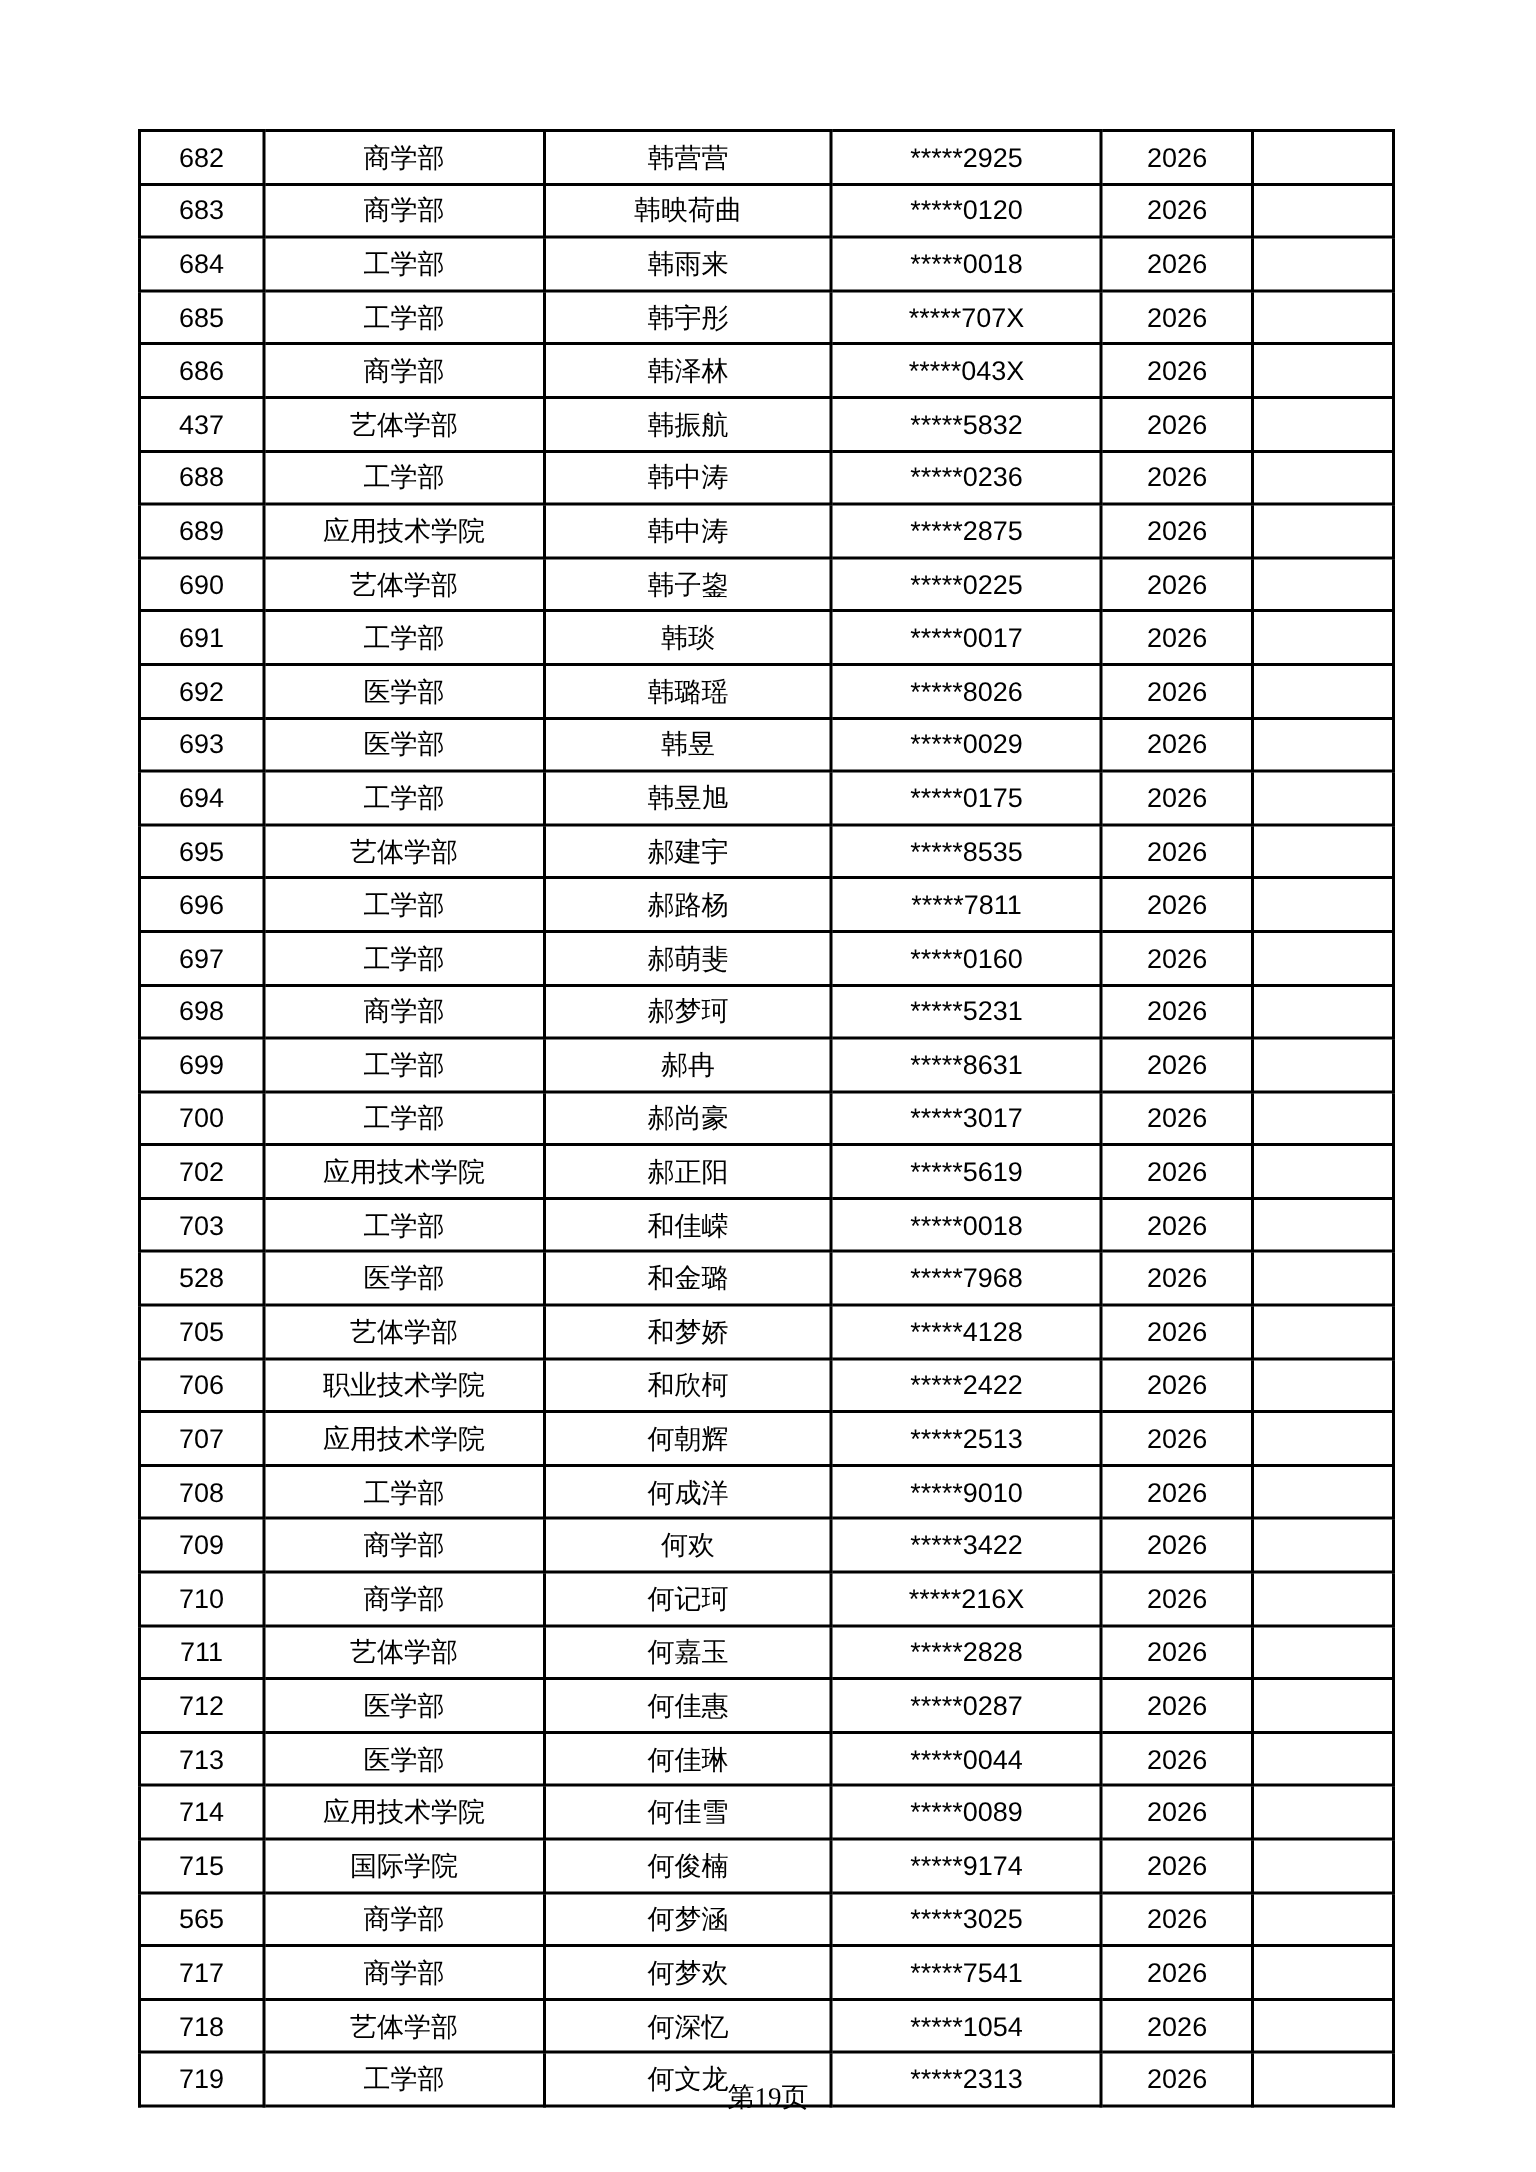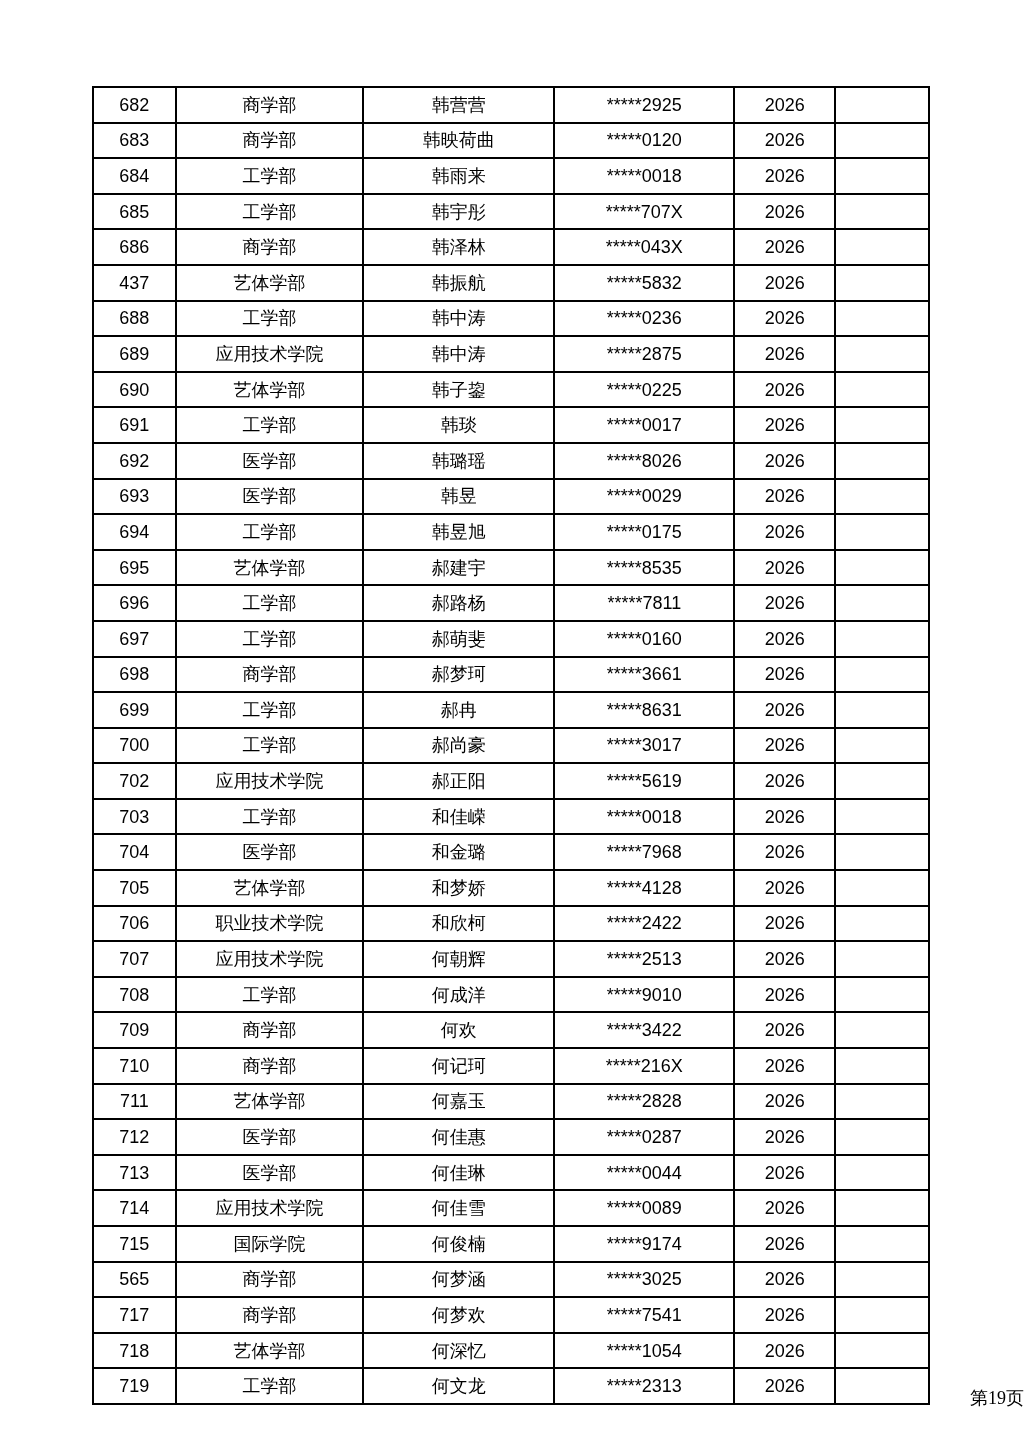--- a/index.html
+++ b/index.html
@@ -37,21 +37,21 @@
     white-space: nowrap;
   }
   table.roster tr {
     height: 34.7px;
   }
   .page-footer {
     position: absolute;
     left: 0;
     right: 0;
     top: 1386px;
-    text-align: right;
+    text-align: center;
     font-family: "Liberation Serif", "DejaVu Serif", serif;
     font-size: 18px;
     color: #000000;
   }
 </style>
 </head>
 <body>
 
 <div class="page">
 
@@ -190,21 +190,21 @@
           <td>工学部</td>
           <td>郝萌斐</td>
           <td>*****0160</td>
           <td>2026</td>
           <td></td>
         </tr>
         <tr>
           <td>698</td>
           <td>商学部</td>
           <td>郝梦珂</td>
-          <td>*****3661</td>
+          <td>*****5231</td>
           <td>2026</td>
           <td></td>
         </tr>
         <tr>
           <td>699</td>
           <td>工学部</td>
           <td>郝冉</td>
           <td>*****8631</td>
           <td>2026</td>
           <td></td>
@@ -227,21 +227,21 @@
         </tr>
         <tr>
           <td>703</td>
           <td>工学部</td>
           <td>和佳嵘</td>
           <td>*****0018</td>
           <td>2026</td>
           <td></td>
         </tr>
         <tr>
-          <td>704</td>
+          <td>528</td>
           <td>医学部</td>
           <td>和金璐</td>
           <td>*****7968</td>
           <td>2026</td>
           <td></td>
         </tr>
         <tr>
           <td>705</td>
           <td>艺体学部</td>
           <td>和梦娇</td>

